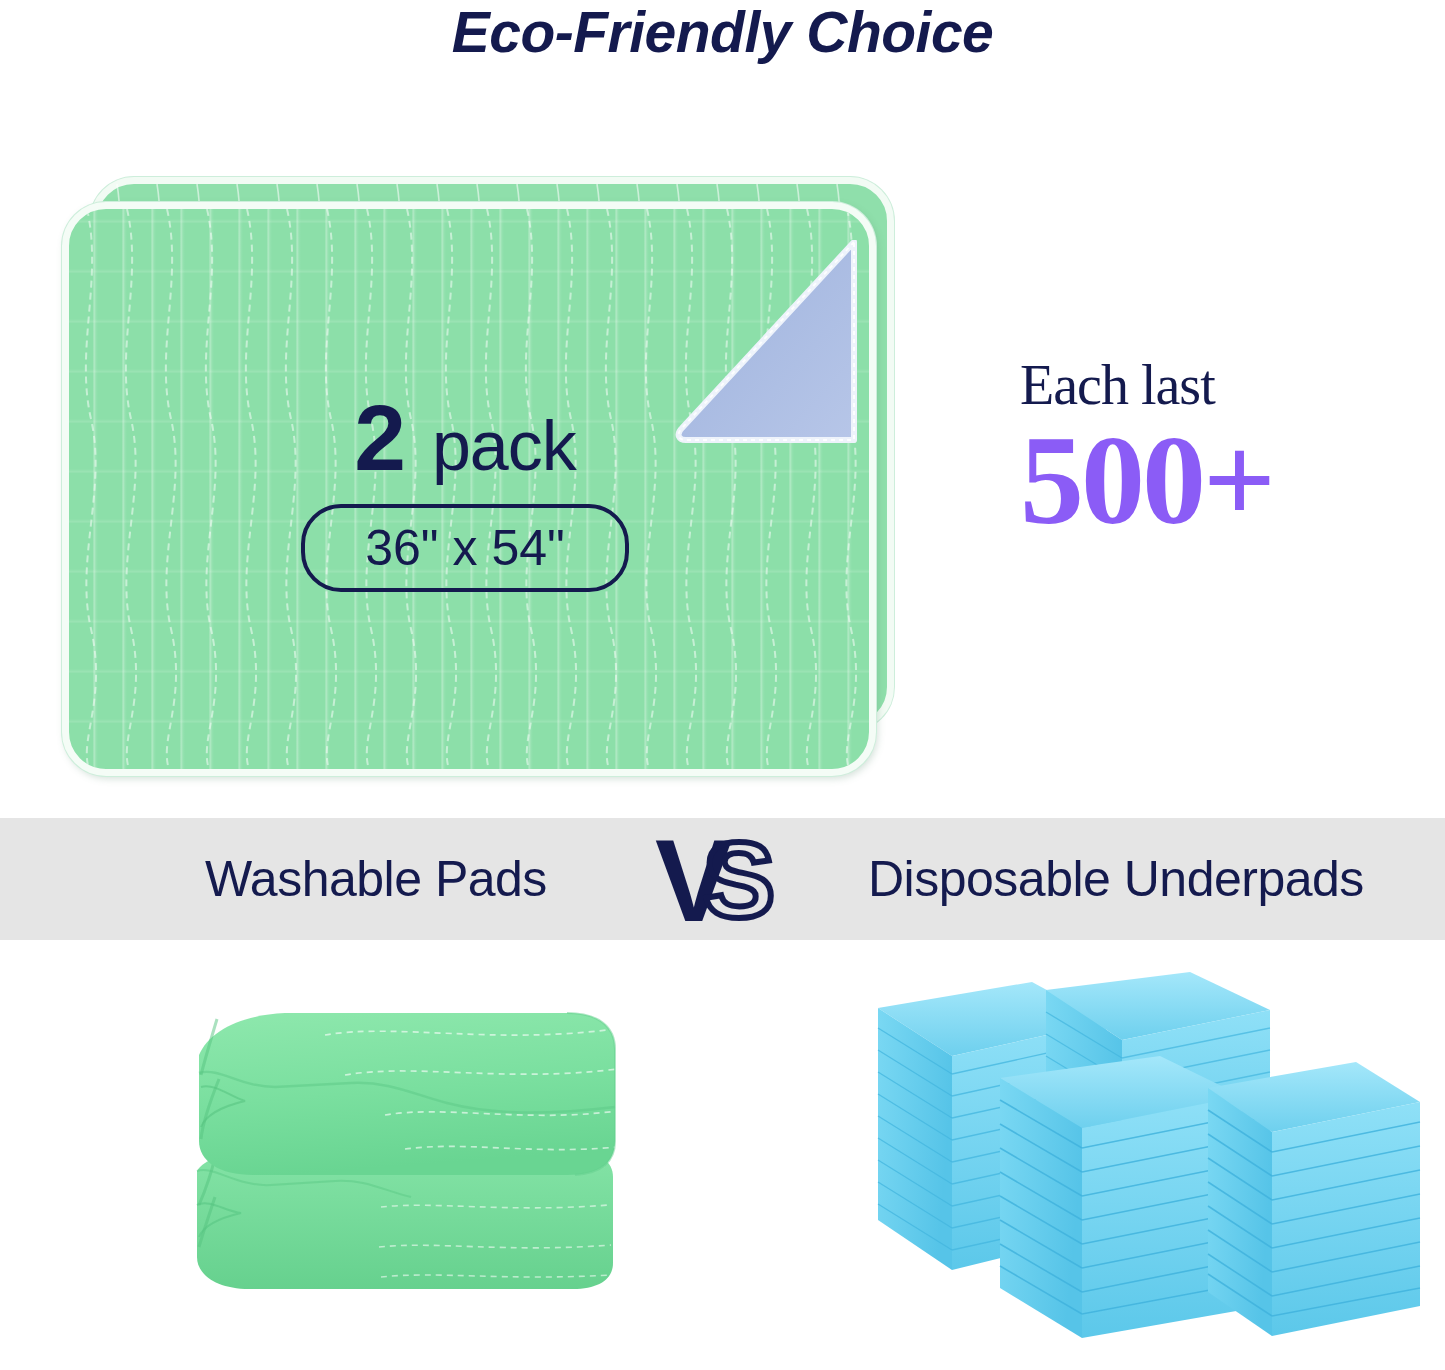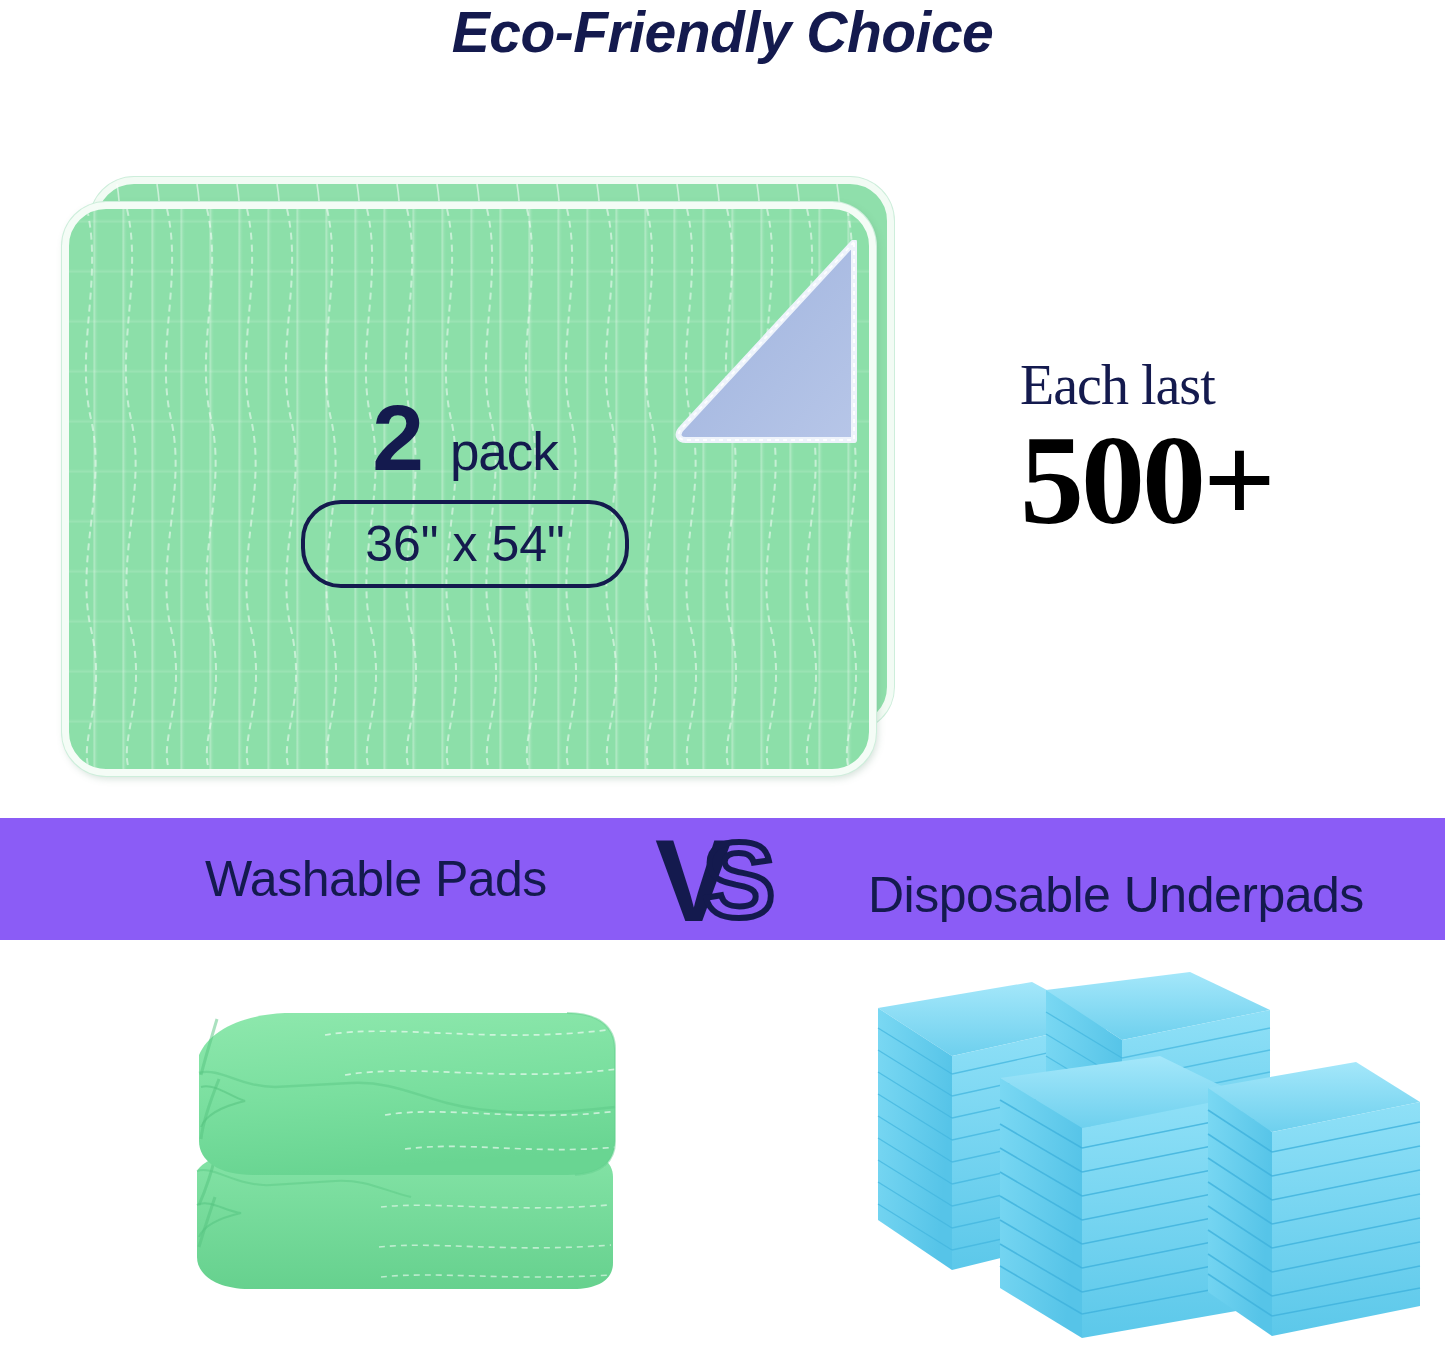--- a/index.html
+++ b/index.html
@@ -60,46 +60,46 @@
   
   #fold{position:absolute;left:668px;top:168px;width:190px;height:205px;}
 
   
   #pack-block{
     position:absolute;left:300px;top:325px;width:330px;height:220px;
     color:#141a4e;
   }
   #pack-line{display:flex;align-items:baseline;justify-content:center;}
   #pack-num{font-size:93px;font-weight:bold;line-height:.9;letter-spacing:-2px;}
-  #pack-word{font-size:53px;font-weight:normal;margin-left:28px;letter-spacing:-1px;}
+  #pack-word{font-size:70px;font-weight:normal;margin-left:28px;letter-spacing:-1px;}
   #size-pill{
     margin:18px auto 0;width:320px;height:80px;
     border:4px solid #141a4e;border-radius:40px;
     display:flex;align-items:center;justify-content:center;
     font-size:50px;letter-spacing:0px;color:#141a4e;
   }
 
   
   #claim{position:absolute;left:1020px;top:285px;width:380px;color:#141a4e;font-family:Liberation Serif, serif;}
   #claim-top{font-size:56px;line-height:1.0;letter-spacing:-1px;}
-  #claim-big{font-size:128px;line-height:1.02;font-weight:bold;color:#000000;
+  #claim-big{font-size:128px;line-height:1.02;font-weight:bold;color:#8b5cf6;
              letter-spacing:-3px;margin-top:2px;}
   #claim-bottom{font-size:62px;line-height:1.0;letter-spacing:-1px;margin-top:-6px;}
 
   
   #vs-banner{
     position:absolute;left:0;top:818px;width:1445px;height:122px;
-    background:#8b5cf6;display:flex;align-items:center;
+    background:#e5e5e5;display:flex;align-items:center;
   }
   .vs-label{
     position:absolute;font-size:50px;color:#141a4e;white-space:nowrap;
     letter-spacing:-0.5px;
   }
   #vs-left{left:205px;top:50%;transform:translateY(-50%);}
-  #vs-right{left:868px;top:50%;transform:translateY(-50%);margin-top:16px;}
+  #vs-right{left:868px;top:50%;transform:translateY(-50%);}
   #vs-mark{position:absolute;left:655px;top:50%;transform:translateY(-50%);
            width:150px;height:108px;}
 
   
   #compare{position:absolute;left:0;top:940px;width:1445px;height:430px;background:#fff;}
   #folded-pads{position:absolute;left:175px;top:35px;width:460px;height:330px;}
   #disposables{position:absolute;left:860px;top:30px;width:570px;height:370px;}
 </style>
 </head>
 <body>

